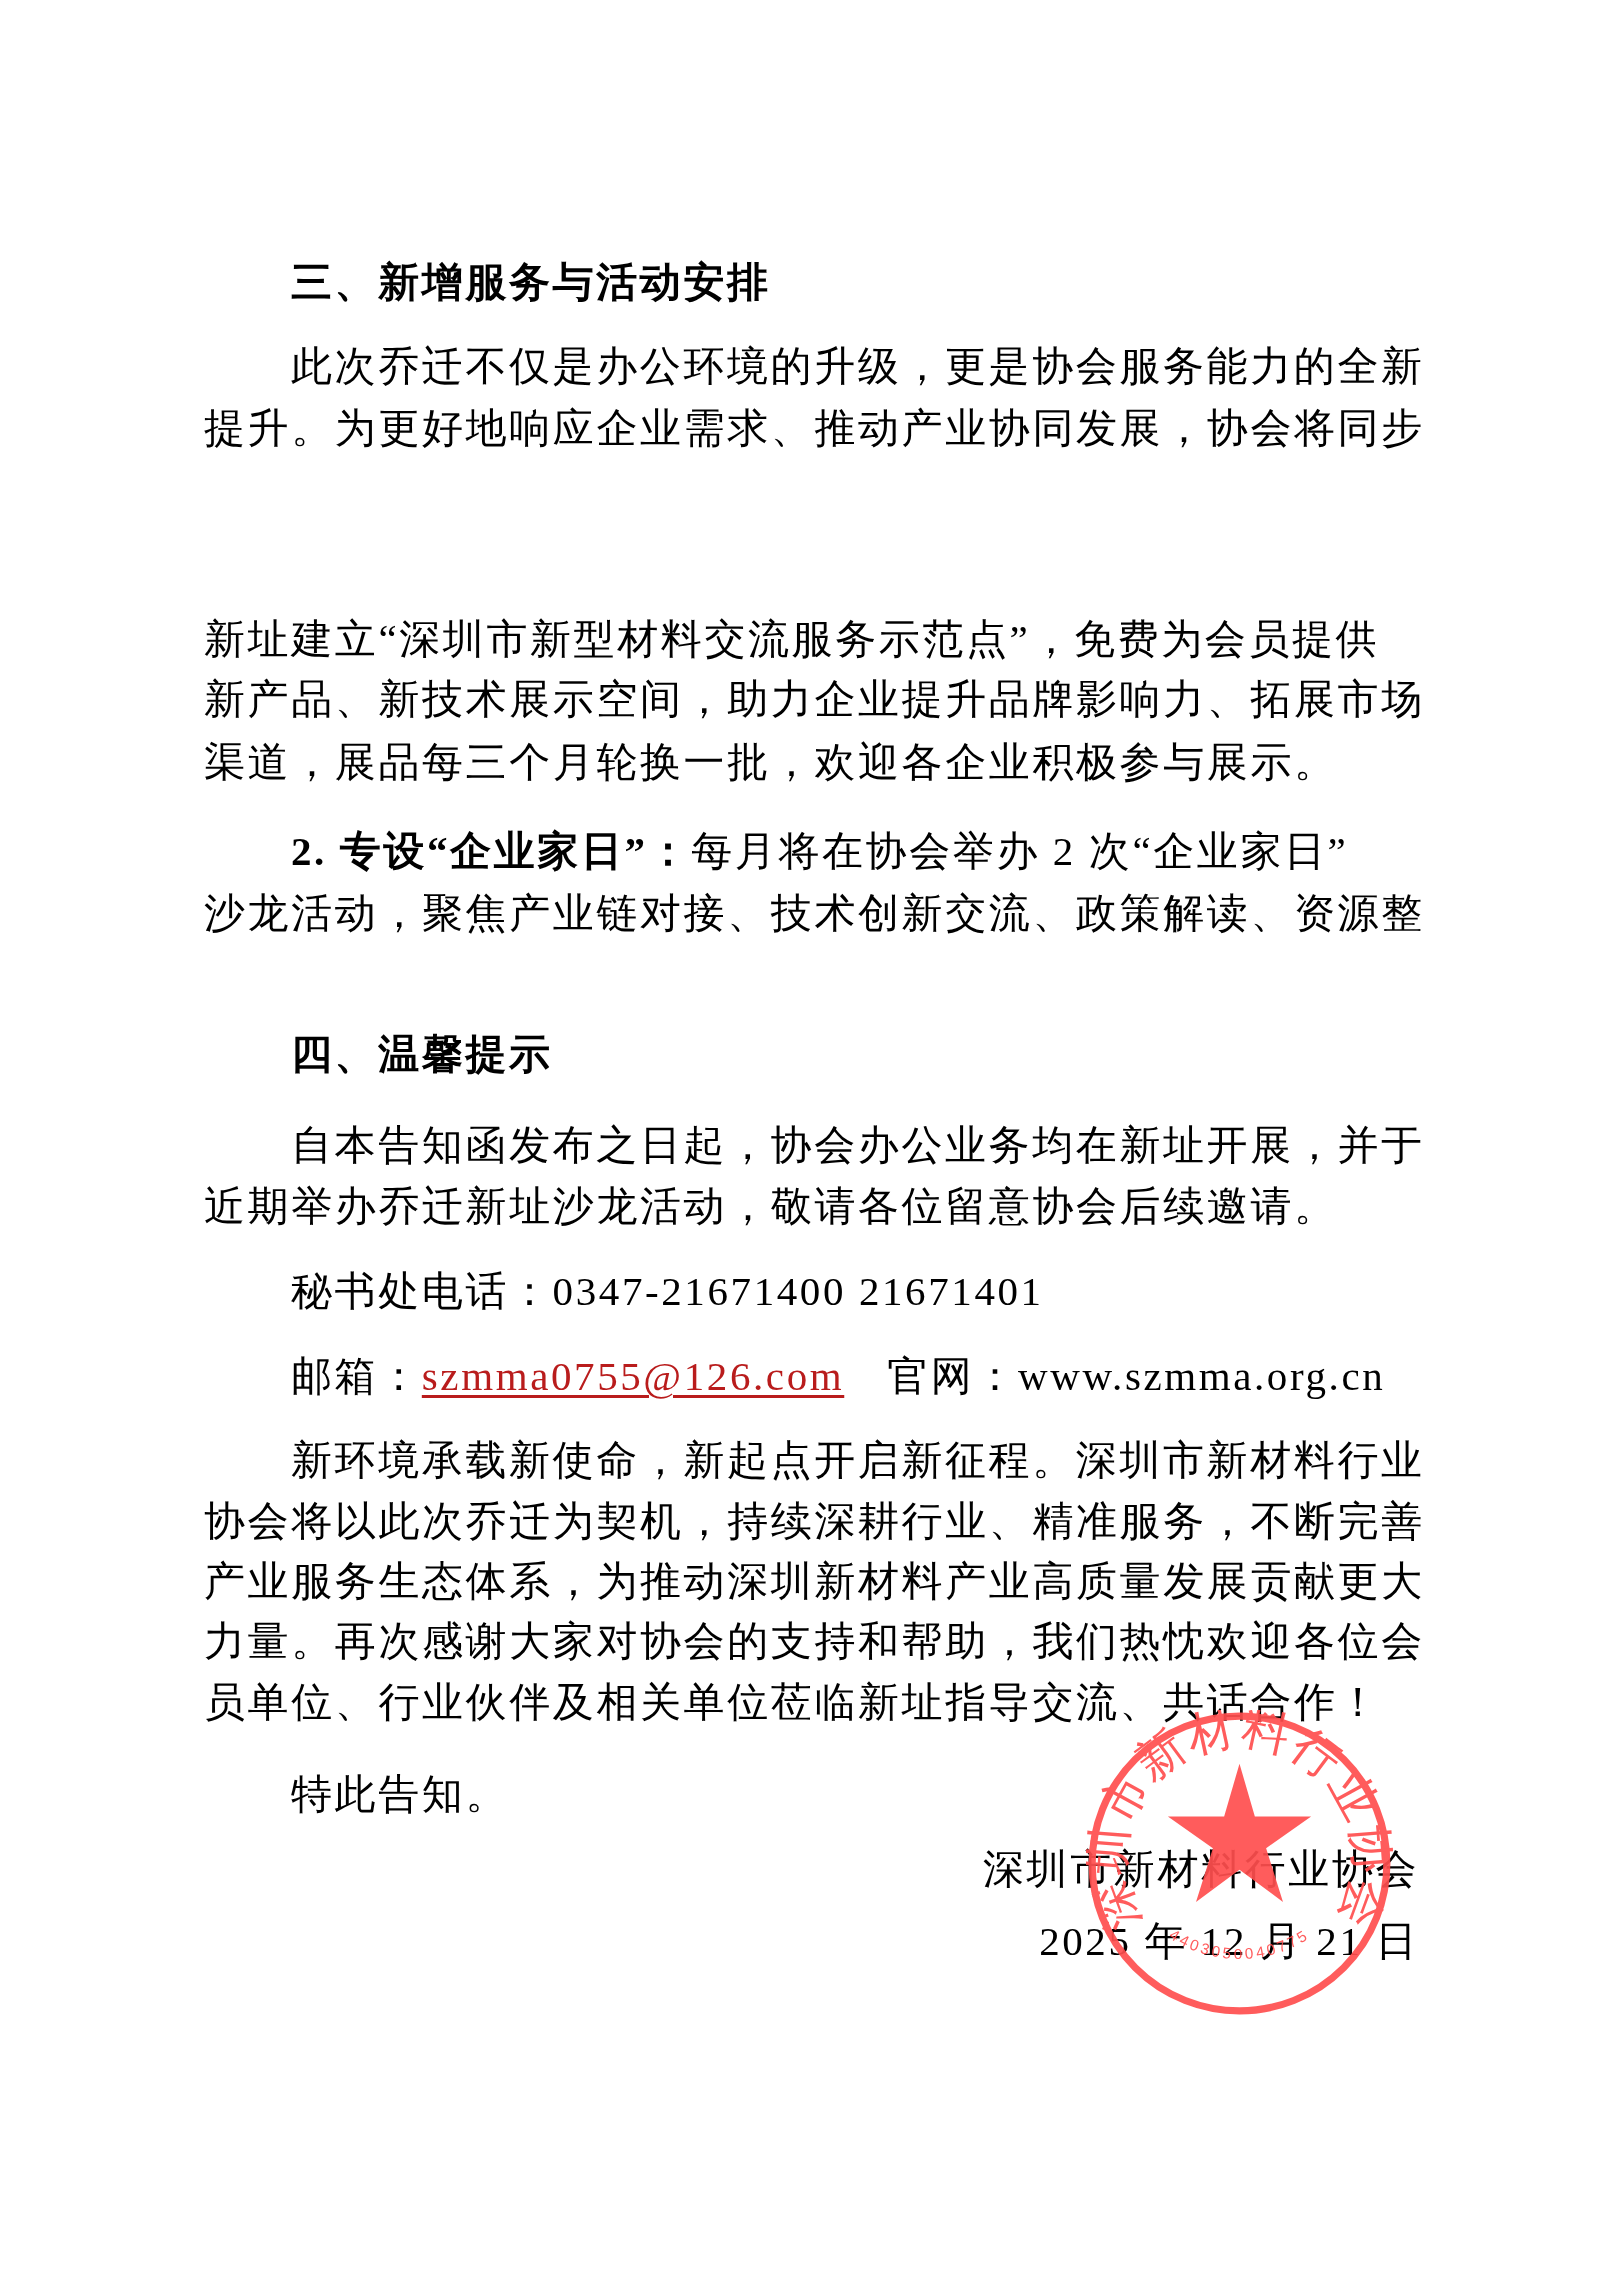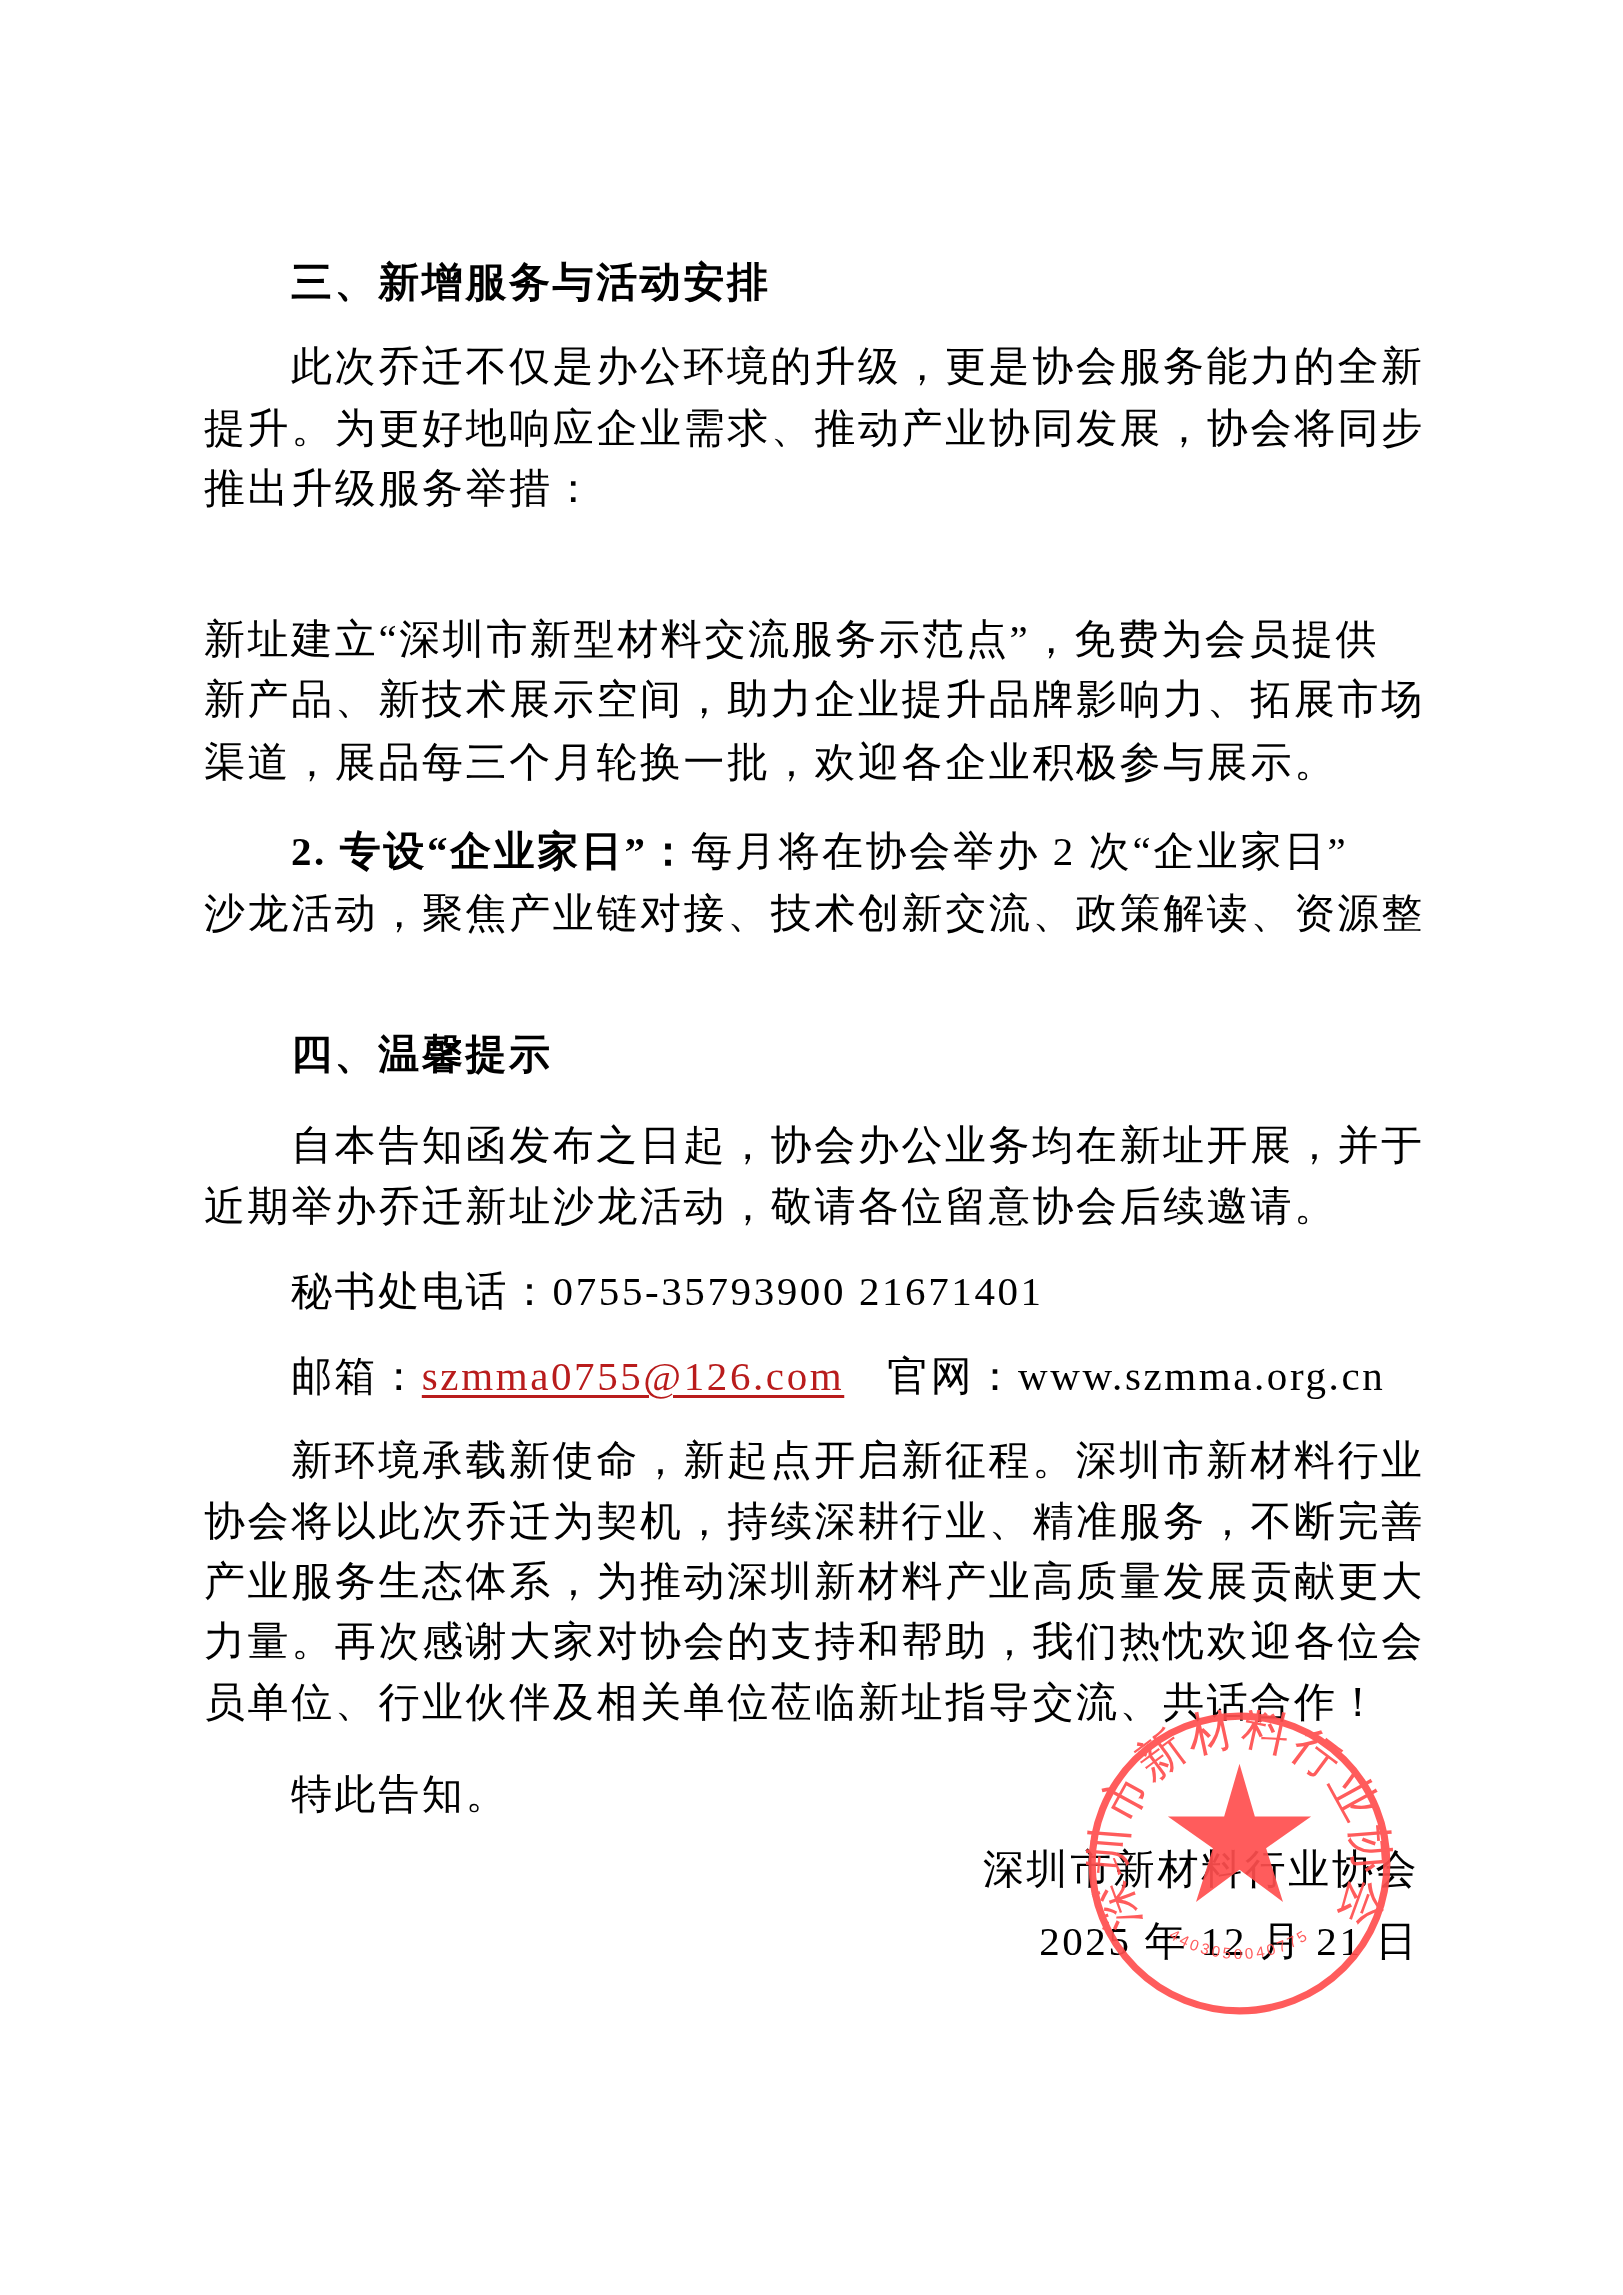--- a/index.html
+++ b/index.html
@@ -35,38 +35,37 @@
 </style>
 </head>
 <body>
 
 <div class="page">
 
   <div class="line indent heading" style="top:252px;">三、新增服务与活动安排</div>
 
   <div class="line indent" style="top:336px;">此次乔迁不仅是办公环境的升级，更是协会服务能力的全新</div>
   <div class="line" style="top:398px;">提升。为更好地响应企业需求、推动产业协同发展，协会将同步</div>
-  <div class="line" style="top:458px;">推出升级服务举措：</div>
 
   <div class="line" style="top:609px;">新址建立“深圳市新型材料交流服务示范点”，免费为会员提供</div>
   <div class="line" style="top:669px;">新产品、新技术展示空间，助力企业提升品牌影响力、拓展市场</div>
   <div class="line" style="top:732px;">渠道，展品每三个月轮换一批，欢迎各企业积极参与展示。</div>
 
   <div class="line indent" style="top:821px;">
     <span class="bold">2. 专设“企业家日”：</span><span>每月将在协会举办 2 次“企业家日”</span>
   </div>
   <div class="line" style="top:883px;">沙龙活动，聚焦产业链对接、技术创新交流、政策解读、资源整</div>
 
   <div class="line indent heading" style="top:1024px;">四、温馨提示</div>
 
   <div class="line indent" style="top:1115px;">自本告知函发布之日起，协会办公业务均在新址开展，并于</div>
   <div class="line" style="top:1176px;">近期举办乔迁新址沙龙活动，敬请各位留意协会后续邀请。</div>
 
   <div class="line indent" style="top:1261px;">
-    <span>秘书处电话：</span><span>0755-35793900 21671401</span>
+    <span>秘书处电话：</span><span>0347-21671400 21671401</span>
   </div>
 
   <div class="line indent" style="top:1346px;">
     <span>邮箱：</span><a class="link">szmma0755@126.com</a><span class="gap"></span><span>官网：</span><span>www.szmma.org.cn</span>
   </div>
 
   <div class="line indent" style="top:1430px;">新环境承载新使命，新起点开启新征程。深圳市新材料行业</div>
   <div class="line" style="top:1491px;">协会将以此次乔迁为契机，持续深耕行业、精准服务，不断完善</div>
   <div class="line" style="top:1551px;">产业服务生态体系，为推动深圳新材料产业高质量发展贡献更大</div>
   <div class="line" style="top:1611px;">力量。再次感谢大家对协会的支持和帮助，我们热忱欢迎各位会</div>

